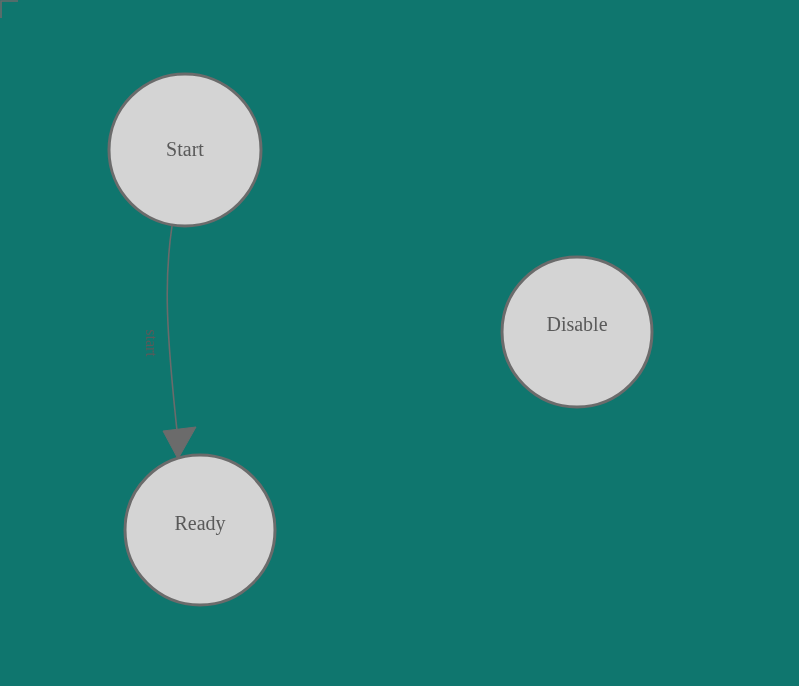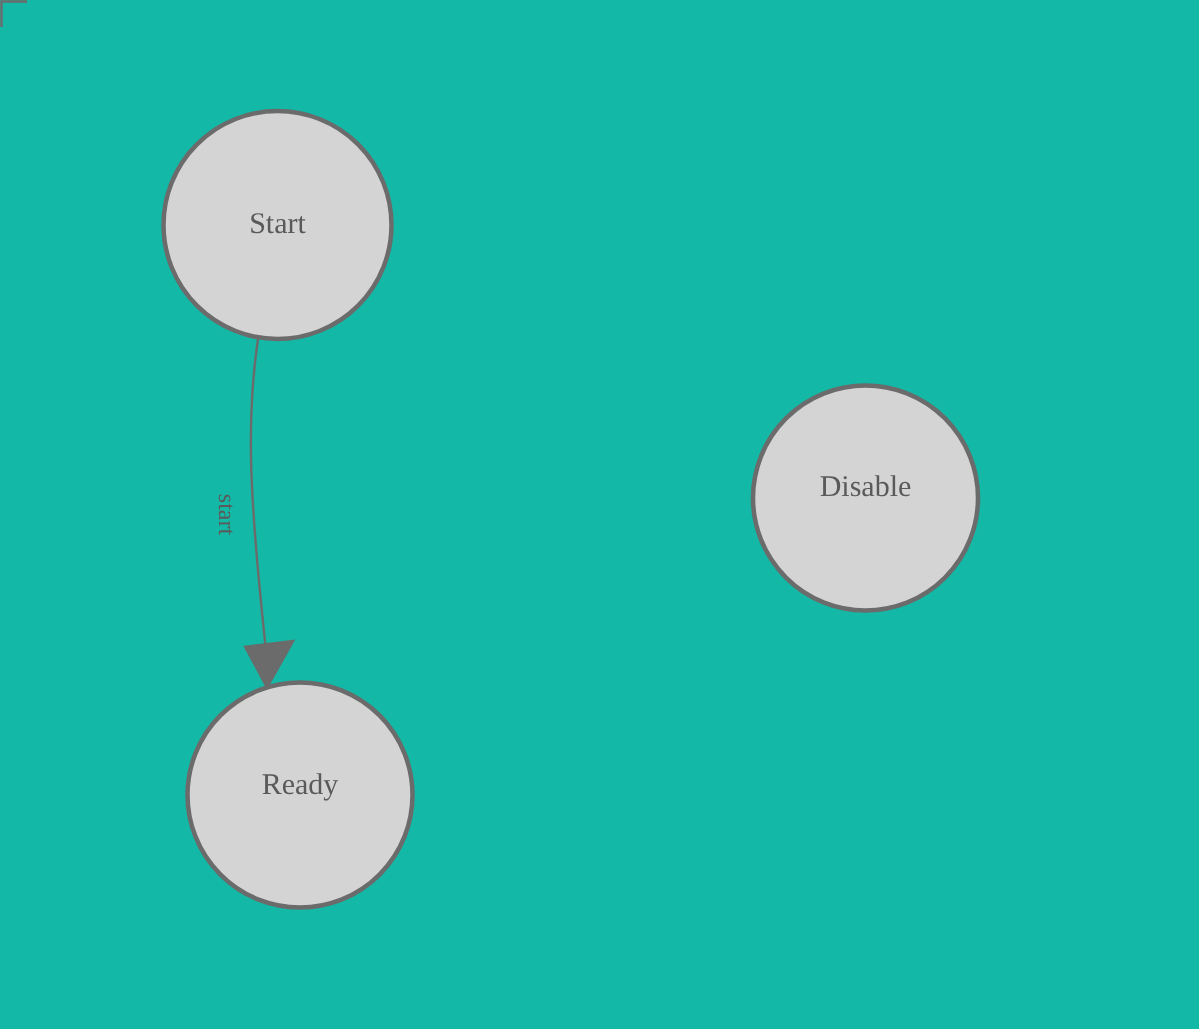--- a/index.html
+++ b/index.html
@@ -8,21 +8,21 @@
     padding: 0;
     background: #ffffff;
   }
   body {
     font-family: "Liberation Serif", "DejaVu Serif", serif;
   }
   #canvas {
     position: relative;
     width: 799px;
     height: 686px;
-    background: #14b8a6;
+    background: #0f766e;
     overflow: hidden;
   }
   #diagram-svg {
     position: absolute;
     top: 0;
     left: 0;
     width: 799px;
     height: 686px;
     display: block;
   }

